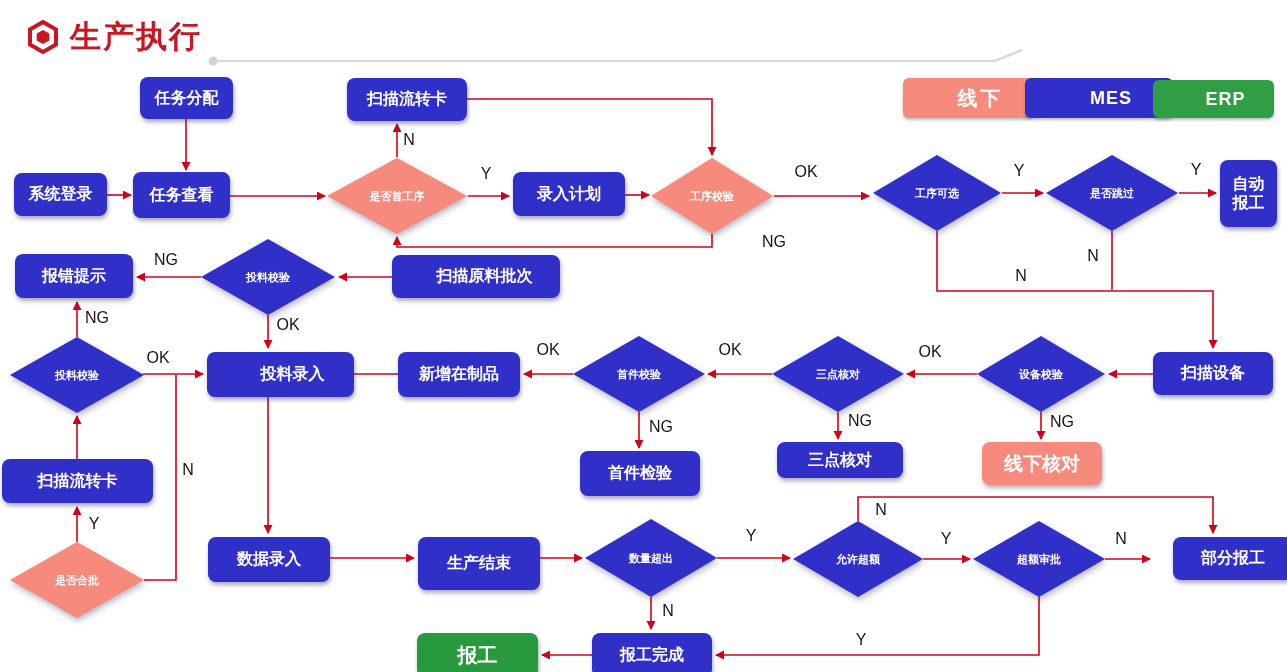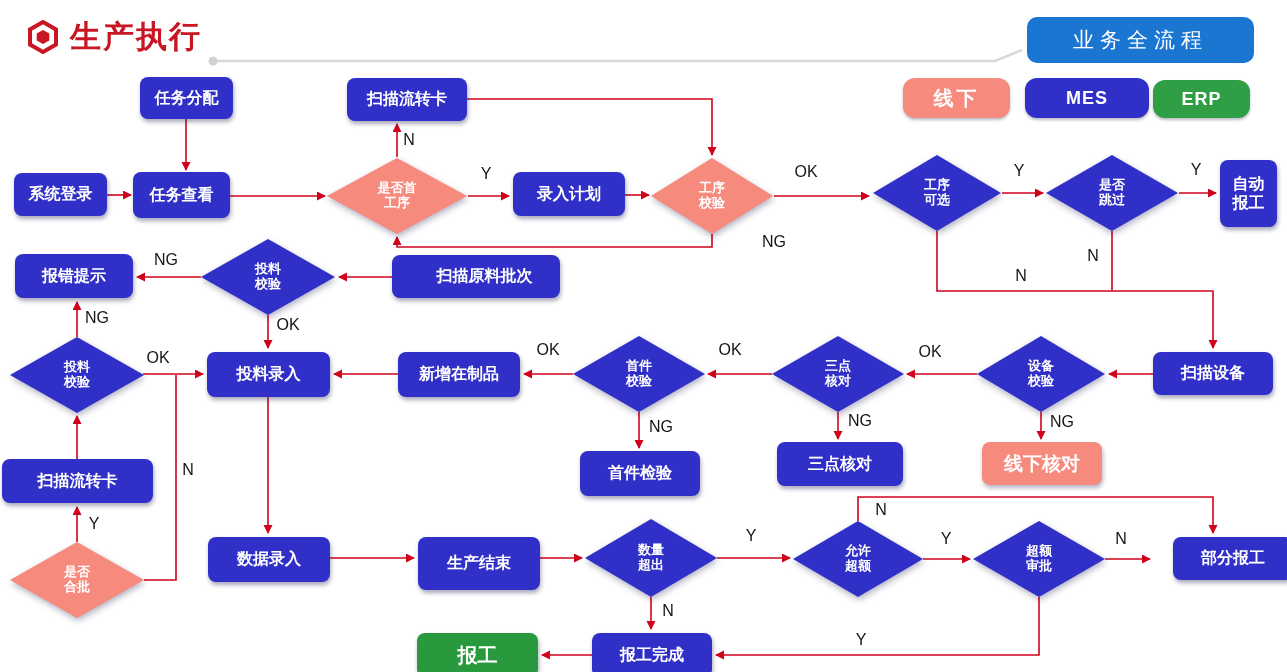--- a/index.html
+++ b/index.html
@@ -6,35 +6,35 @@
   .canvas{position:relative;width:1287px;height:672px;background:#ffffff;overflow:hidden;
           font-family:"Liberation Sans","DejaVu Sans",sans-serif;}
   
   .brand-logo{position:absolute;left:26px;top:20px;width:34px;height:34px;}
   .page-title{position:absolute;left:70px;top:16px;font-size:31px;font-weight:bold;
               color:#c81623;letter-spacing:2px;}
   .timeline-svg{position:absolute;left:0;top:0;pointer-events:none;}
   .flow-button{position:absolute;left:1027px;top:17px;width:227px;height:46px;background:#1b76d2;
                border-radius:10px;color:#fff;font-size:21px;letter-spacing:6px;display:flex;
                align-items:center;justify-content:center;cursor:pointer;}
-  .legend-badge{position:absolute;border-radius:12px;color:#fff;font-weight:bold;display:flex;
-                align-items:center;justify-content:center;box-shadow:0 2px 3px rgba(60,60,90,.35);}
+  .legend-badge{position:absolute;border-radius:6px;color:#fff;font-weight:bold;display:flex;
+                align-items:center;justify-content:center;box-shadow:0 2px 3px rgba(60,60,90,.35);padding-left:24px;}
   .legend-offline{left:903px;top:78px;width:107px;height:40px;background:#f58a7d;font-size:20px;letter-spacing:3px;}
   .legend-mes{left:1025px;top:78px;width:124px;height:40px;background:#3030c8;font-size:18px;letter-spacing:1px;}
   .legend-erp{left:1153px;top:80px;width:97px;height:38px;background:#2f9e44;font-size:18px;letter-spacing:1px;}
   
   .node{position:absolute;display:flex;flex-direction:column;align-items:center;justify-content:center;
         color:#fff;font-weight:bold;text-align:center;line-height:1.15;}
   .box{background:#3030c8;border-radius:8px;font-size:16px;box-shadow:1px 3px 4px rgba(40,40,90,.4);}
   .box-pink{background:#f58a7d;border-radius:8px;font-size:19px;box-shadow:1px 3px 4px rgba(40,40,90,.35);}
   .box-green{background:#28993c;border-radius:8px;font-size:20px;box-shadow:1px 3px 4px rgba(40,40,90,.4);}
   .diamond{filter:drop-shadow(1px 3px 3px rgba(40,40,90,.35));background:transparent;}
   .diamond .shape{width:100%;height:100%;clip-path:polygon(50% 0,100% 50%,50% 100%,0 50%);
-        display:flex;flex-direction:column;align-items:center;justify-content:center;
-        font-size:13px;line-height:1.12;}
+        display:flex;flex-direction:row;align-items:center;justify-content:center;
+        font-size:11px;line-height:1.12;}
   .diamond-blue .shape{background:#3030c8;}
   .diamond-pink .shape{background:#f58a7d;}
   .edge-label{position:absolute;transform:translate(-50%,-50%);font-size:16px;color:#141414;
               white-space:nowrap;}
   .edges-svg{position:absolute;left:0;top:0;pointer-events:none;}
 </style>
 </head>
 <body>
 
 <div class="canvas">
@@ -43,21 +43,20 @@
     <polygon points="17,2 30,9.5 30,24.5 17,32 4,24.5 4,9.5" fill="none" stroke="#c81623" stroke-width="4"></polygon>
     <polygon points="17,10 23.3,13.6 23.3,20.4 17,24 10.7,20.4 10.7,13.6" fill="#c81623"></polygon>
   </svg>
   <div class="page-title">生产执行</div>
 
   <svg class="timeline-svg" width="1287" height="672" viewBox="0 0 1287 672">
     <polyline points="213,61 995,61 1022,50" fill="none" stroke="#d9d9d9" stroke-width="2.5"></polyline>
     <circle cx="213" cy="61" r="4.5" fill="#d2d2d2"></circle>
   </svg>
 
-  <div class="flow-button">业务全流程</div>
 
   <div class="legend-badge legend-offline">线下</div>
   <div class="legend-badge legend-mes">MES</div>
   <div class="legend-badge legend-erp">ERP</div>
 
   <svg class="edges-svg" width="1287" height="672" viewBox="0 0 1287 672" id="edges-svg">
     <defs>
       <marker id="arrow-head" markerUnits="userSpaceOnUse" markerWidth="11" markerHeight="11" refX="8" refY="4.5" orient="auto">
         <path d="M0,0 L9,4.5 L0,9 Z" fill="#d0021b"></path>
       </marker>
@@ -121,30 +120,30 @@
       <div class="node box" style="left: 1220px; top: 160px; width: 57px; height: 67px;">
         <span>自动</span>
         <span>报工</span>
       </div>
       <div class="node box" style="left: 15px; top: 254px; width: 118px; height: 44px;">
         <span>报错提示</span>
       </div>
       <div class="node box" style="left: 392px; top: 255px; width: 151px; height: 43px; padding-left: 17px;">
         <span>扫描原料批次</span>
       </div>
-      <div class="node box" style="left: 207px; top: 352px; width: 123px; height: 45px;">
+      <div class="node box" style="left: 207px; top: 352px; width: 123px; height: 45px; padding-left: 24px;">
         <span>投料录入</span>
       </div>
       <div class="node box" style="left: 398px; top: 352px; width: 122px; height: 45px;">
         <span>新增在制品</span>
       </div>
       <div class="node box" style="left: 580px; top: 451px; width: 120px; height: 45px;">
         <span>首件检验</span>
       </div>
-      <div class="node box" style="left: 777px; top: 442px; width: 126px; height: 44px;">
+      <div class="node box" style="left: 777px; top: 442px; width: 126px; height: 36px;">
         <span>三点核对</span>
       </div>
       <div class="node box-pink" style="left: 982px; top: 442px; width: 120px; height: 43px;">
         <span>线下核对</span>
       </div>
       <div class="node box" style="left: 1153px; top: 352px; width: 120px; height: 43px;">
         <span>扫描设备</span>
       </div>
       <div class="node box" style="left: 2px; top: 459px; width: 151px; height: 44px;">
         <span>扫描流转卡</span>

